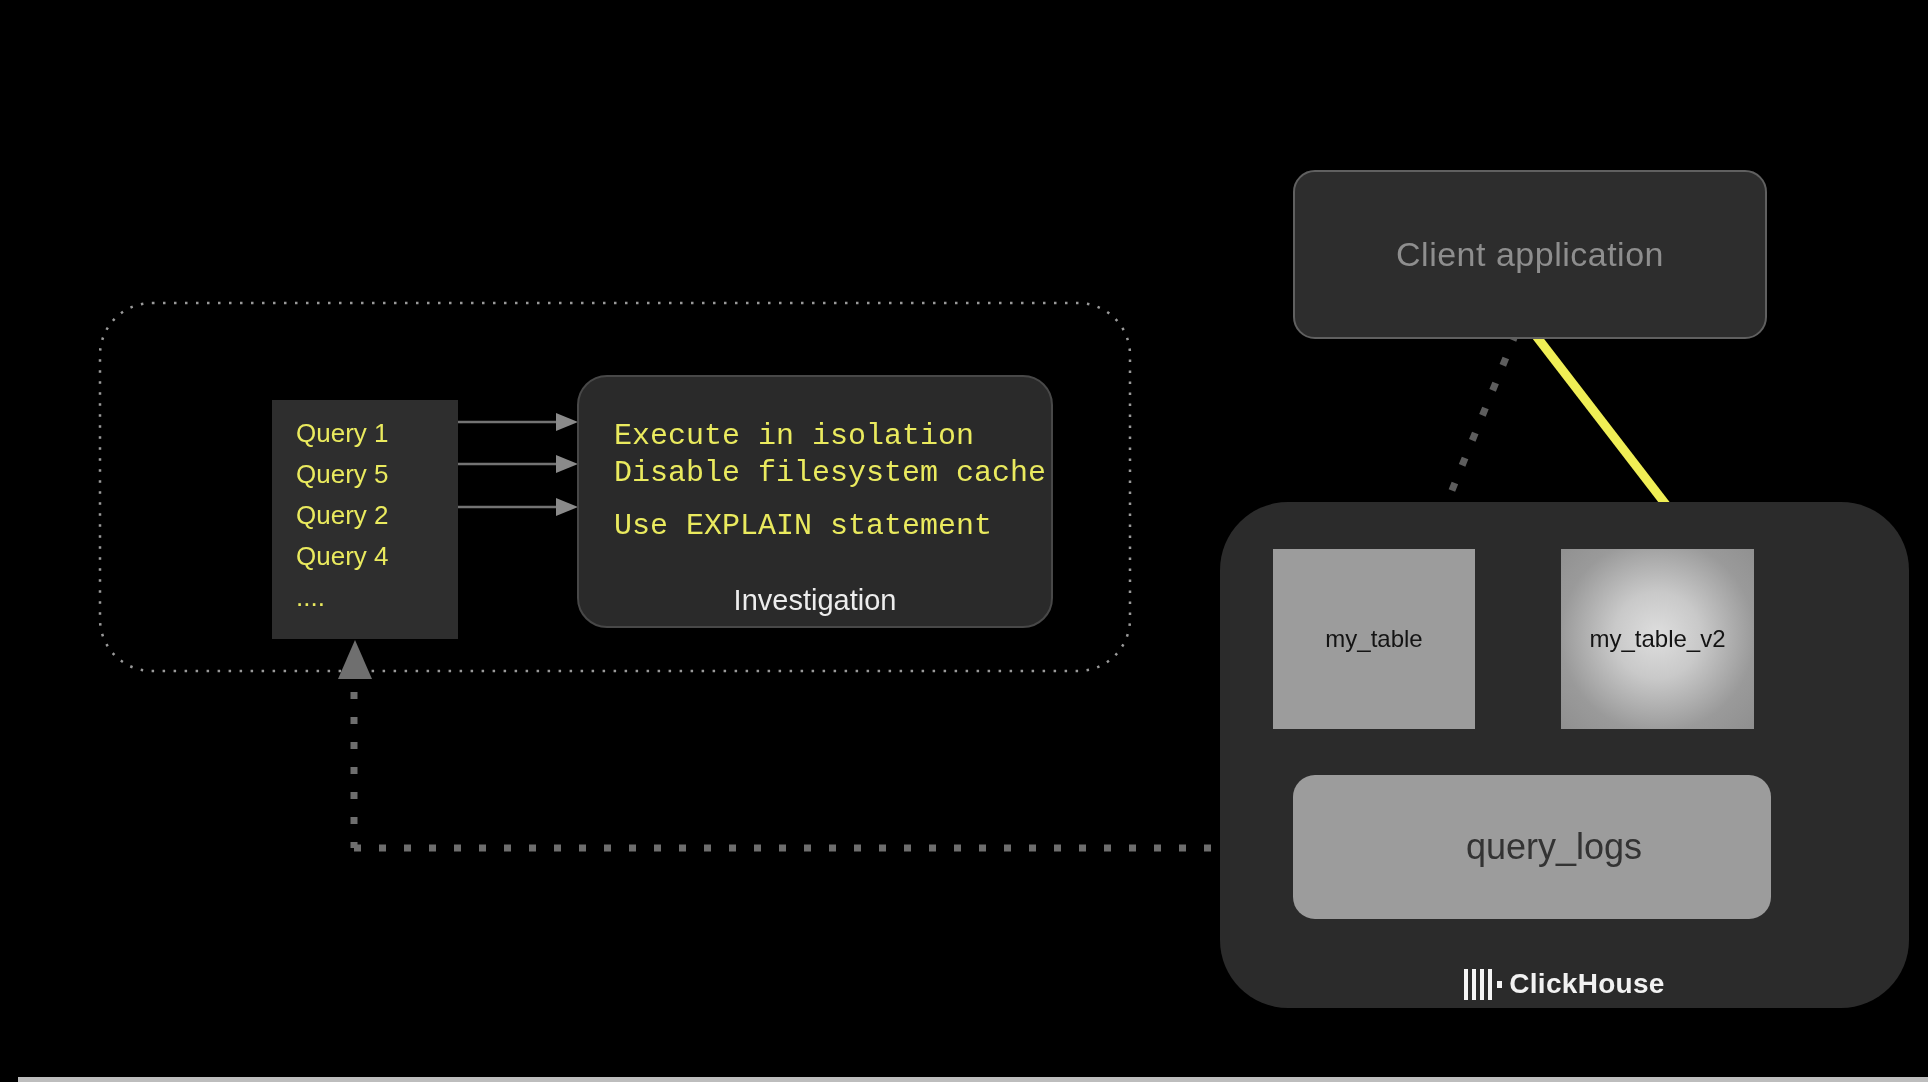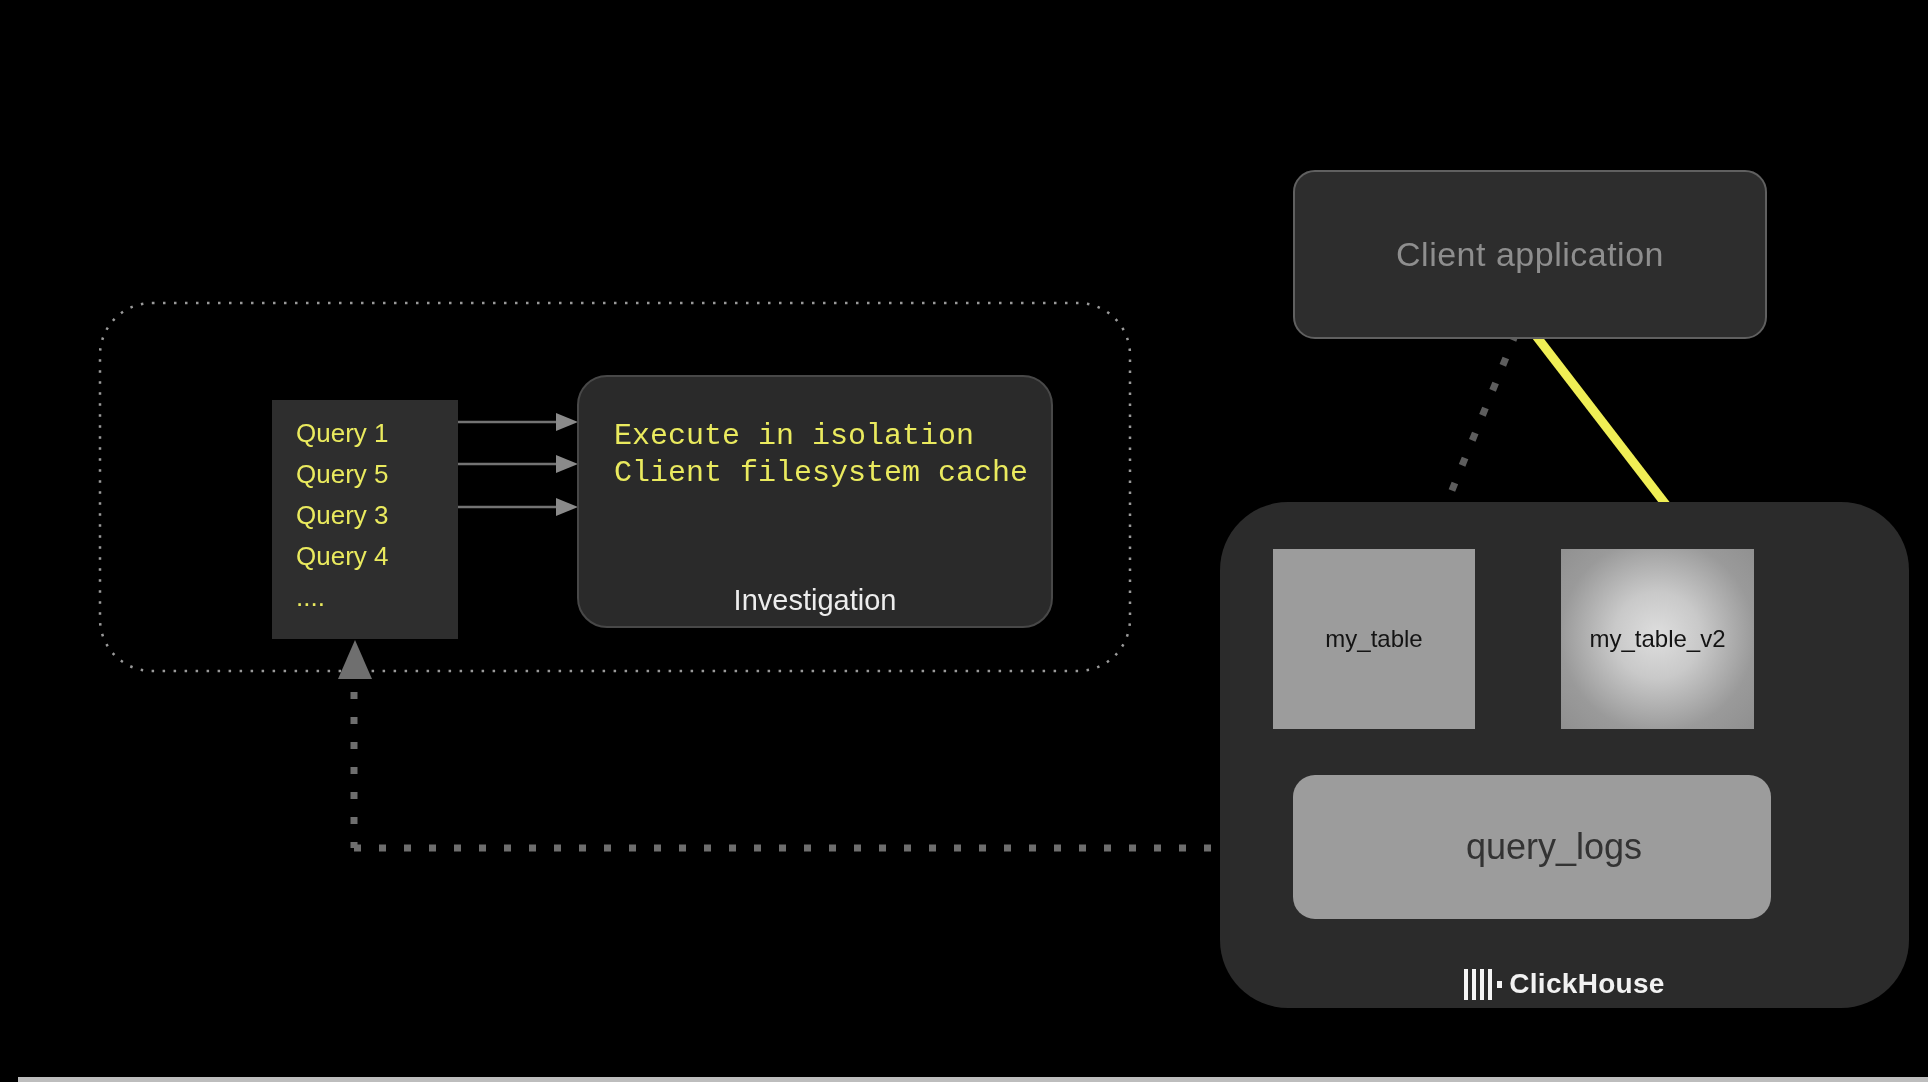--- a/index.html
+++ b/index.html
@@ -212,28 +212,29 @@
     </g>
   </svg>
 
   <div class="client-box">
     <span>Client application</span>
   </div>
 
   <div class="query-box">
     <div class="q q0">Query 1</div>
     <div class="q q1">Query 5</div>
-    <div class="q q2">Query 3</div>
+    <div class="q q2">Query 2</div>
     <div class="q q3">Query 4</div>
     <div class="q q4">....</div>
   </div>
 
   <div class="invest-box">
     <div class="tip tip1">Execute in isolation</div>
-    <div class="tip tip2">Client filesystem cache</div>
+    <div class="tip tip2">Disable filesystem cache</div>
+    <div class="tip tip3">Use EXPLAIN statement</div>
     <div class="invest-label">Investigation</div>
   </div>
 
   <div class="ch-box">
     <div class="table-sq table-a">
       <span>my_table</span>
     </div>
     <div class="table-sq table-b">
       <span>my_table_v2</span>
     </div>

